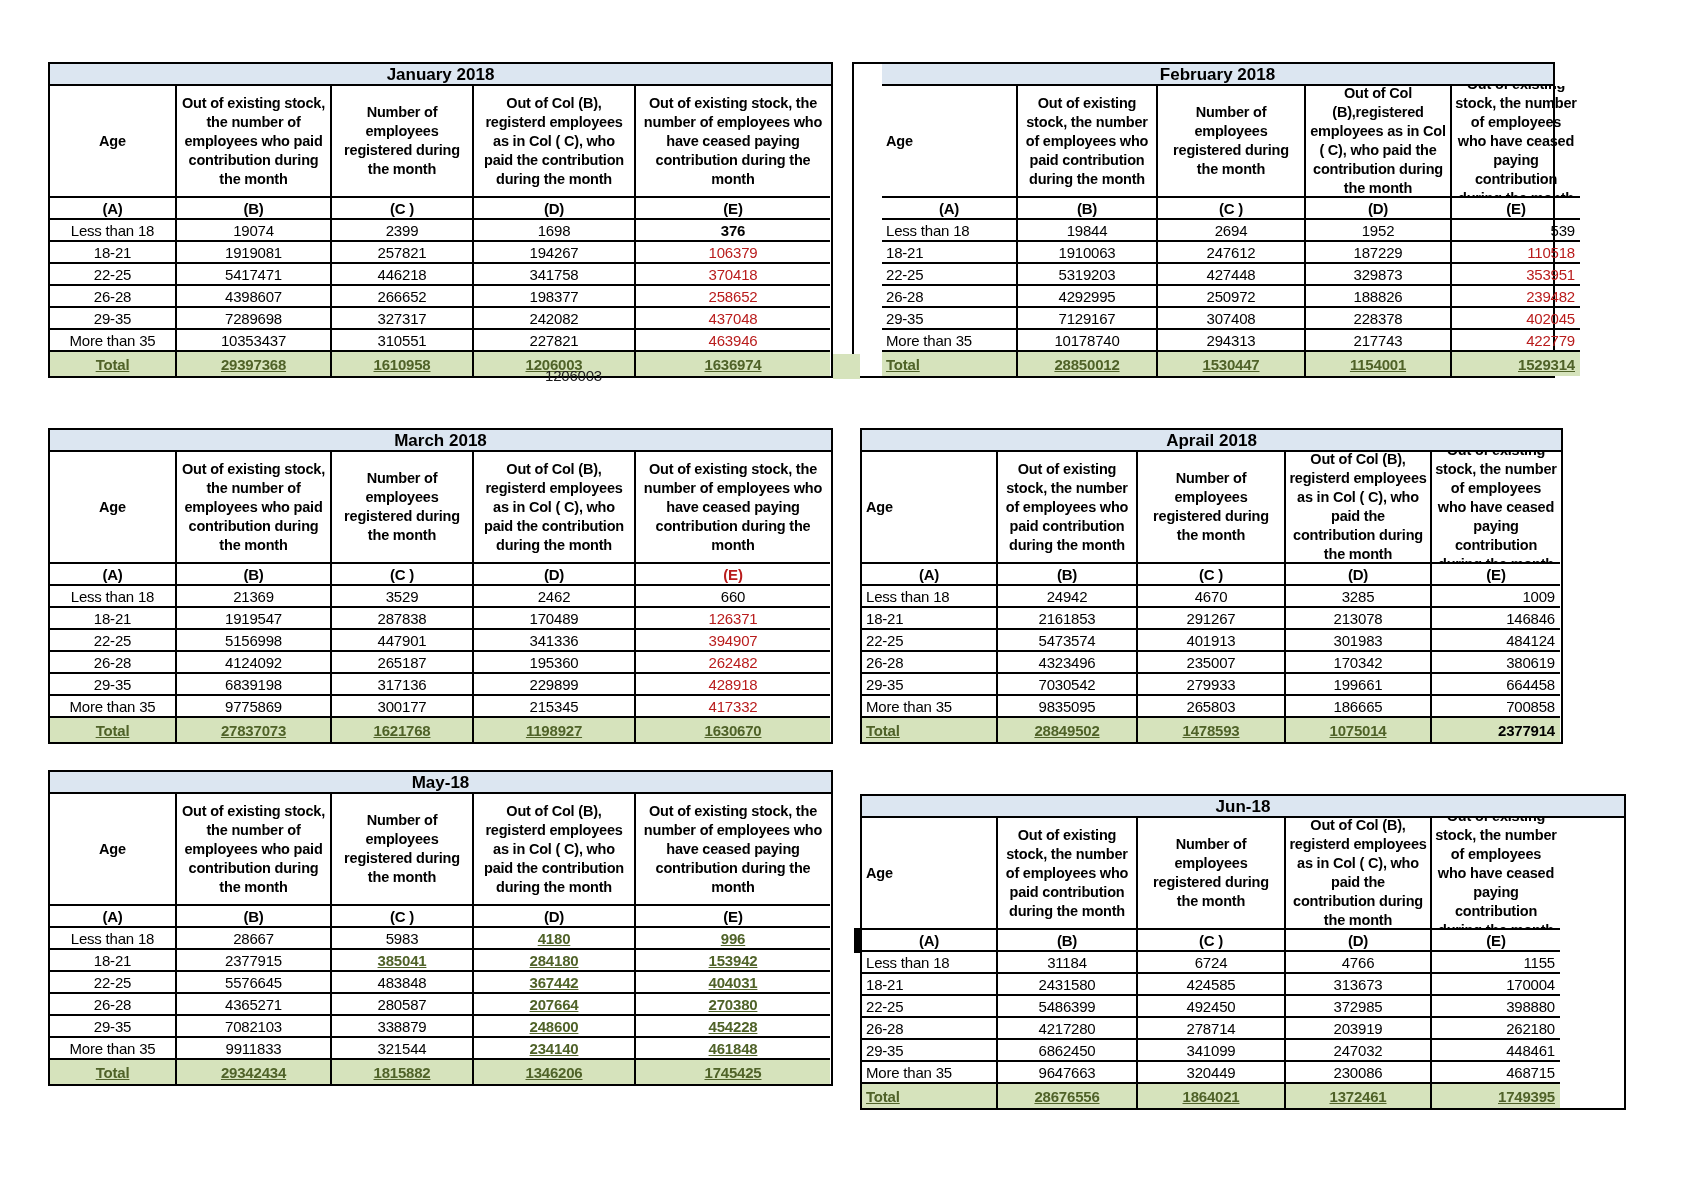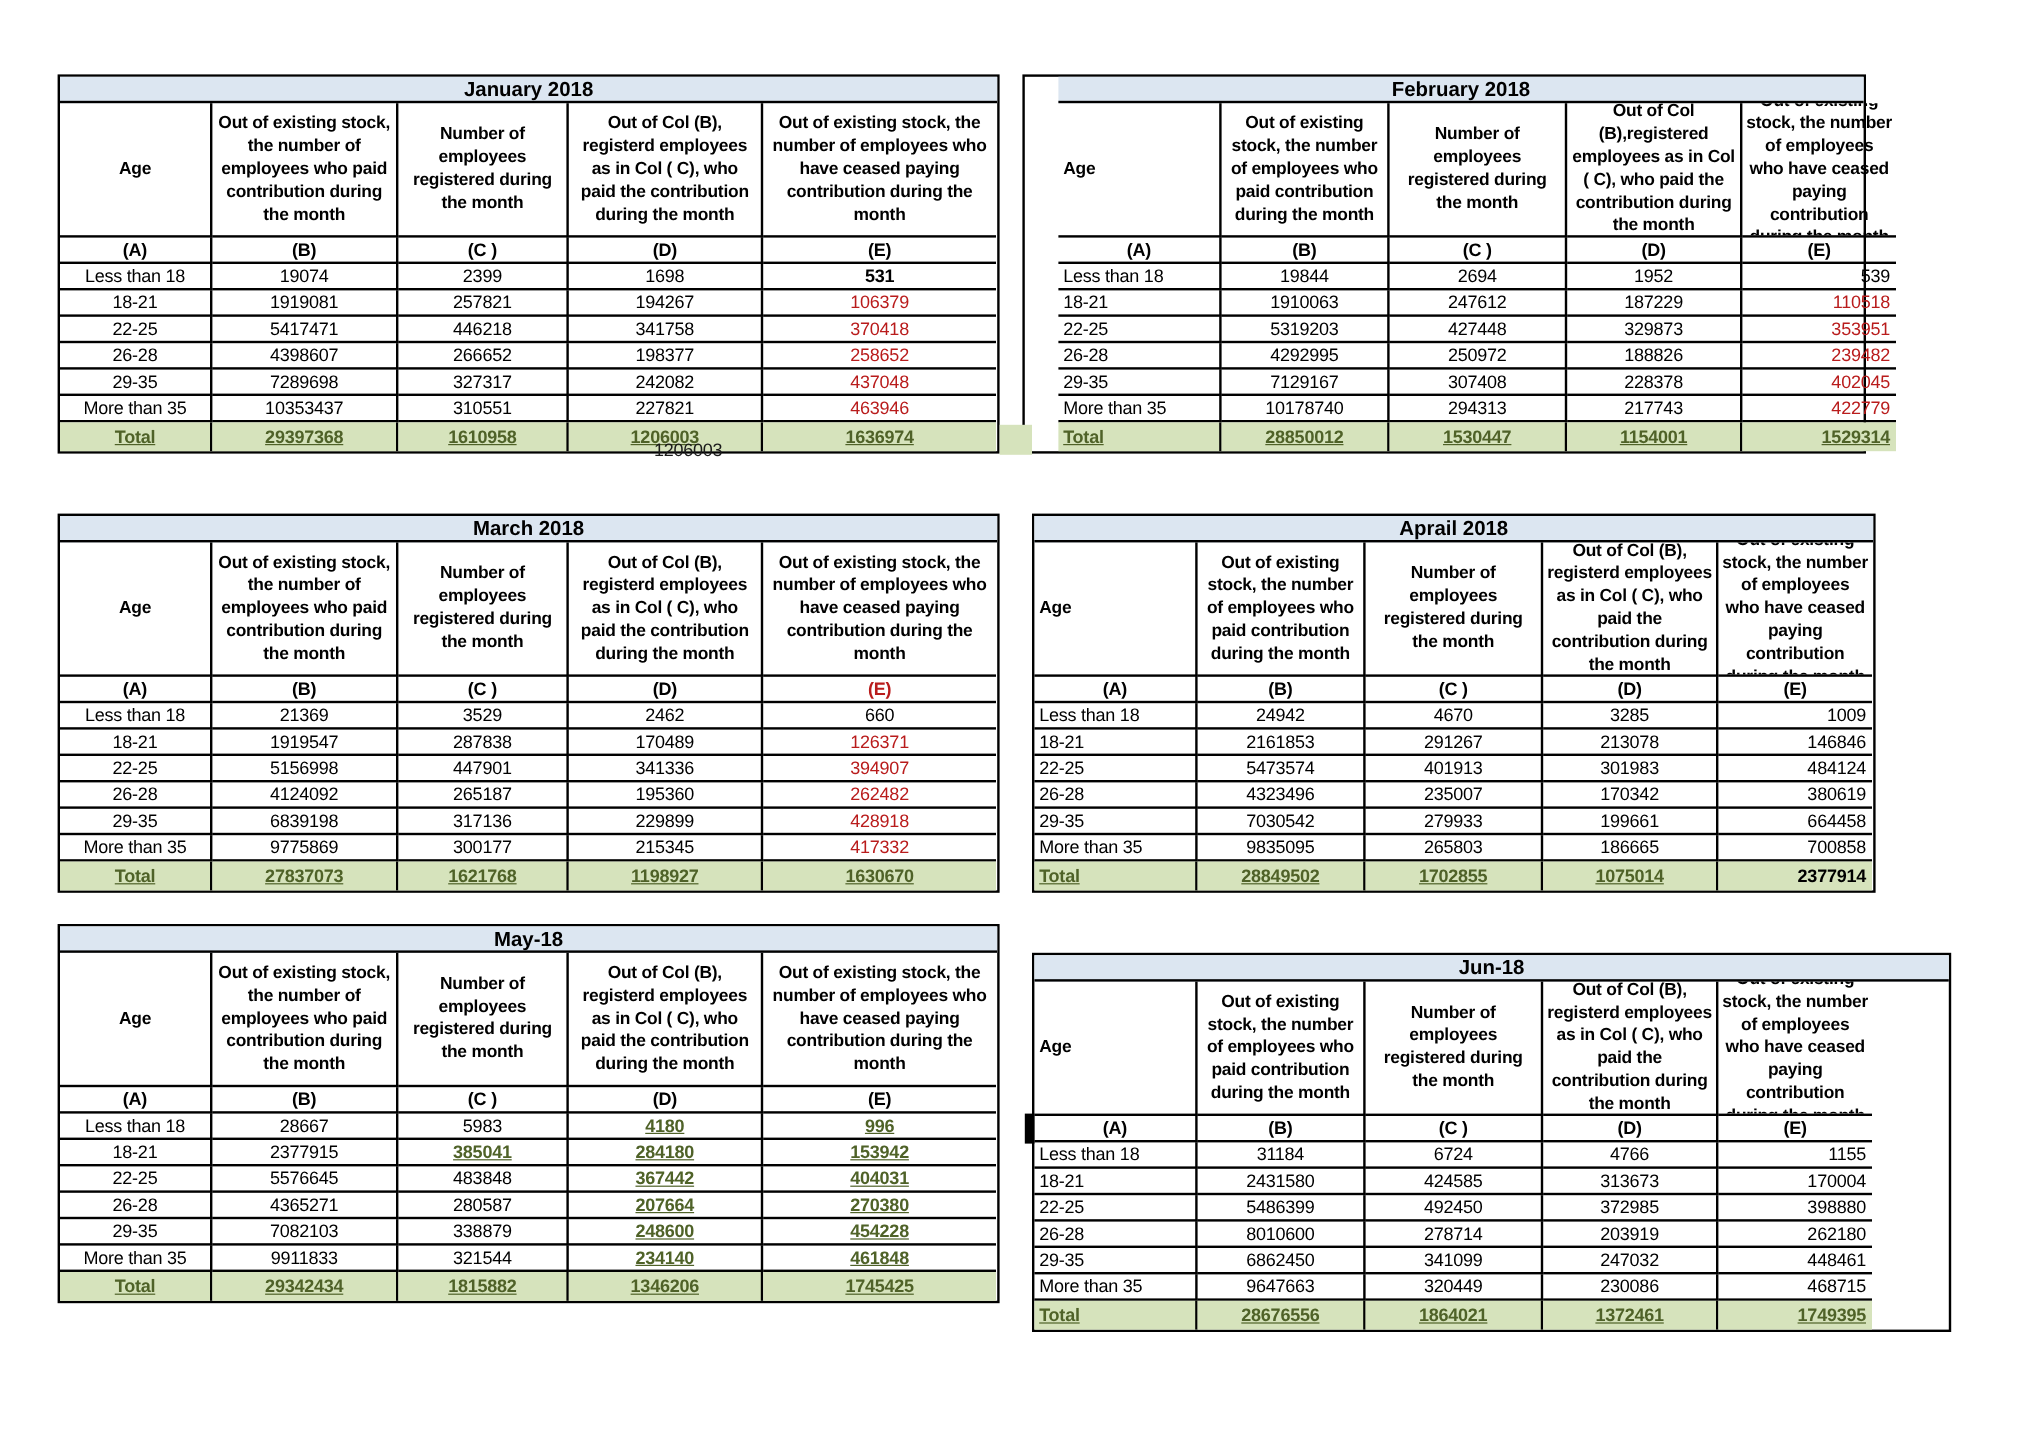--- a/index.html
+++ b/index.html
@@ -55,21 +55,21 @@
         <div class="c h-head last">Out of existing stock, the number of  employees  who have ceased paying contribution during the month</div>
         <div class="c h-label ">(A)</div>
         <div class="c h-label ">(B)</div>
         <div class="c h-label ">(C )</div>
         <div class="c h-label ">(D)</div>
         <div class="c h-label  last">(E)</div>
         <div class="c h-data  a-col">Less than 18</div>
         <div class="c h-data ">19074</div>
         <div class="c h-data ">2399</div>
         <div class="c h-data ">1698</div>
-        <div class="c h-data kb last e-col">531</div>
+        <div class="c h-data kb last e-col">376</div>
         <div class="c h-data  a-col">18-21</div>
         <div class="c h-data ">1919081</div>
         <div class="c h-data ">257821</div>
         <div class="c h-data ">194267</div>
         <div class="c h-data g last e-col">106379</div>
         <div class="c h-data  a-col">22-25</div>
         <div class="c h-data ">5417471</div>
         <div class="c h-data ">446218</div>
         <div class="c h-data ">341758</div>
         <div class="c h-data g last e-col">370418</div>
@@ -233,21 +233,21 @@
         <div class="c h-data ">279933</div>
         <div class="c h-data ">199661</div>
         <div class="c h-data  last e-col">664458</div>
         <div class="c h-data  a-col">More than 35</div>
         <div class="c h-data ">9835095</div>
         <div class="c h-data ">265803</div>
         <div class="c h-data ">186665</div>
         <div class="c h-data  last e-col">700858</div>
         <div class="c h-total gb a-col">Total</div>
         <div class="c h-total gb">28849502</div>
-        <div class="c h-total gb">1702855</div>
+        <div class="c h-total gb">1478593</div>
         <div class="c h-total gb">1075014</div>
         <div class="c h-total kb last e-col">2377914</div>
       </div>
     </div>
   <div class="tbl side-left" style="left: 48px; top: 770px; width: 785px;">
       <div class="title">May-18</div>
       <div class="grid">
         <div class="c h-head a-col">Age</div>
         <div class="c h-head">Out of existing stock, the number of employees who paid contribution during the month</div>
         <div class="c h-head">Number of employees registered during the month</div>
@@ -317,21 +317,21 @@
         <div class="c h-data ">2431580</div>
         <div class="c h-data ">424585</div>
         <div class="c h-data ">313673</div>
         <div class="c h-data  last e-col">170004</div>
         <div class="c h-data  a-col">22-25</div>
         <div class="c h-data ">5486399</div>
         <div class="c h-data ">492450</div>
         <div class="c h-data ">372985</div>
         <div class="c h-data  last e-col">398880</div>
         <div class="c h-data  a-col">26-28</div>
-        <div class="c h-data ">8010600</div>
+        <div class="c h-data ">4217280</div>
         <div class="c h-data ">278714</div>
         <div class="c h-data ">203919</div>
         <div class="c h-data  last e-col">262180</div>
         <div class="c h-data  a-col">29-35</div>
         <div class="c h-data ">6862450</div>
         <div class="c h-data ">341099</div>
         <div class="c h-data ">247032</div>
         <div class="c h-data  last e-col">448461</div>
         <div class="c h-data  a-col">More than 35</div>
         <div class="c h-data ">9647663</div>

